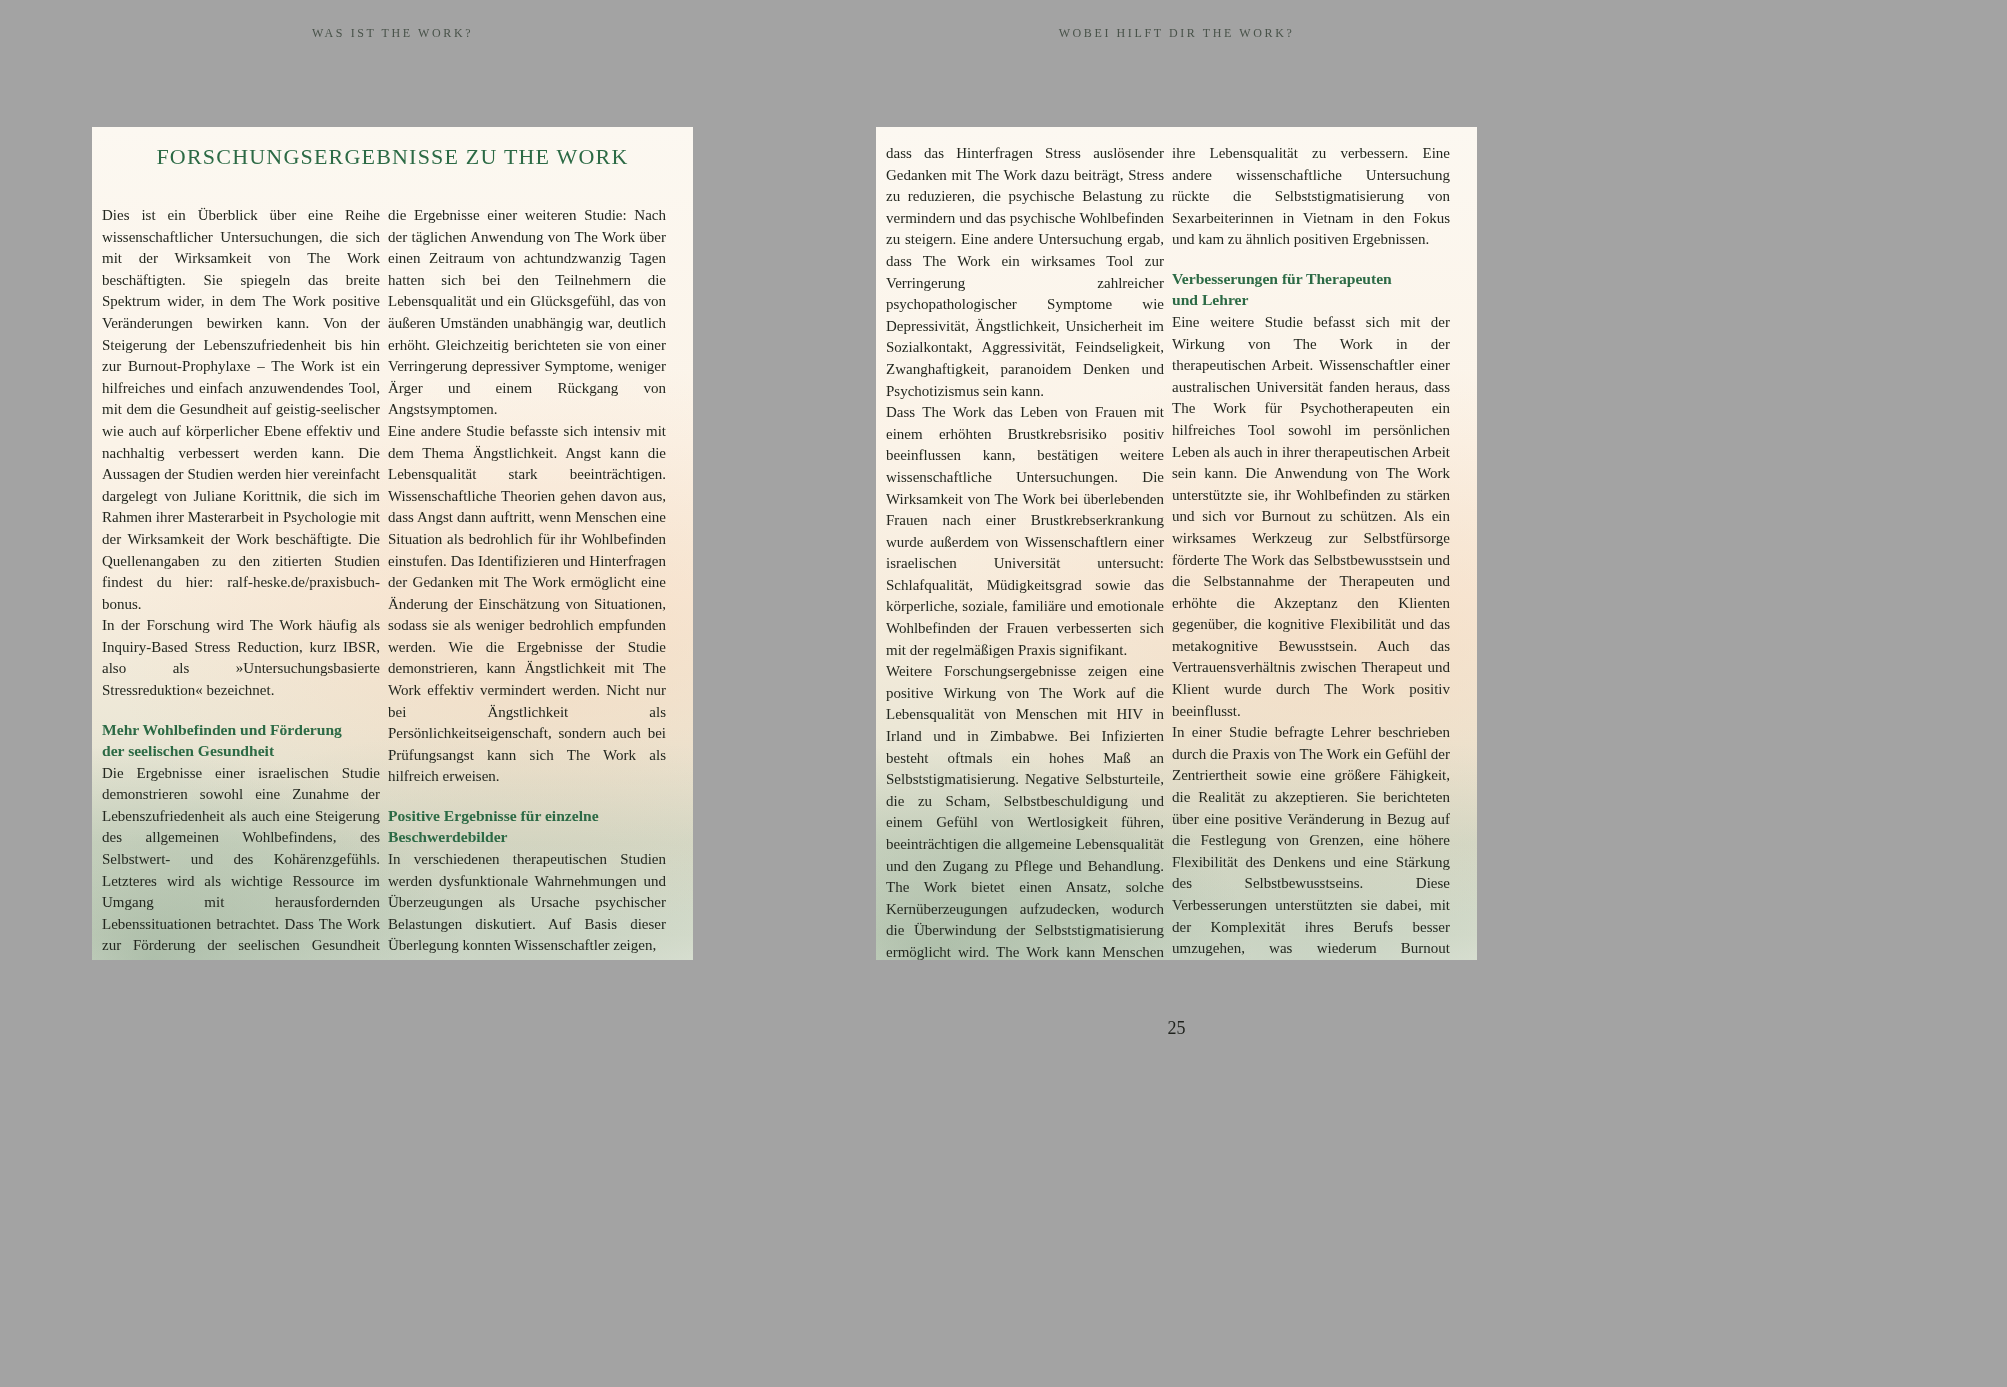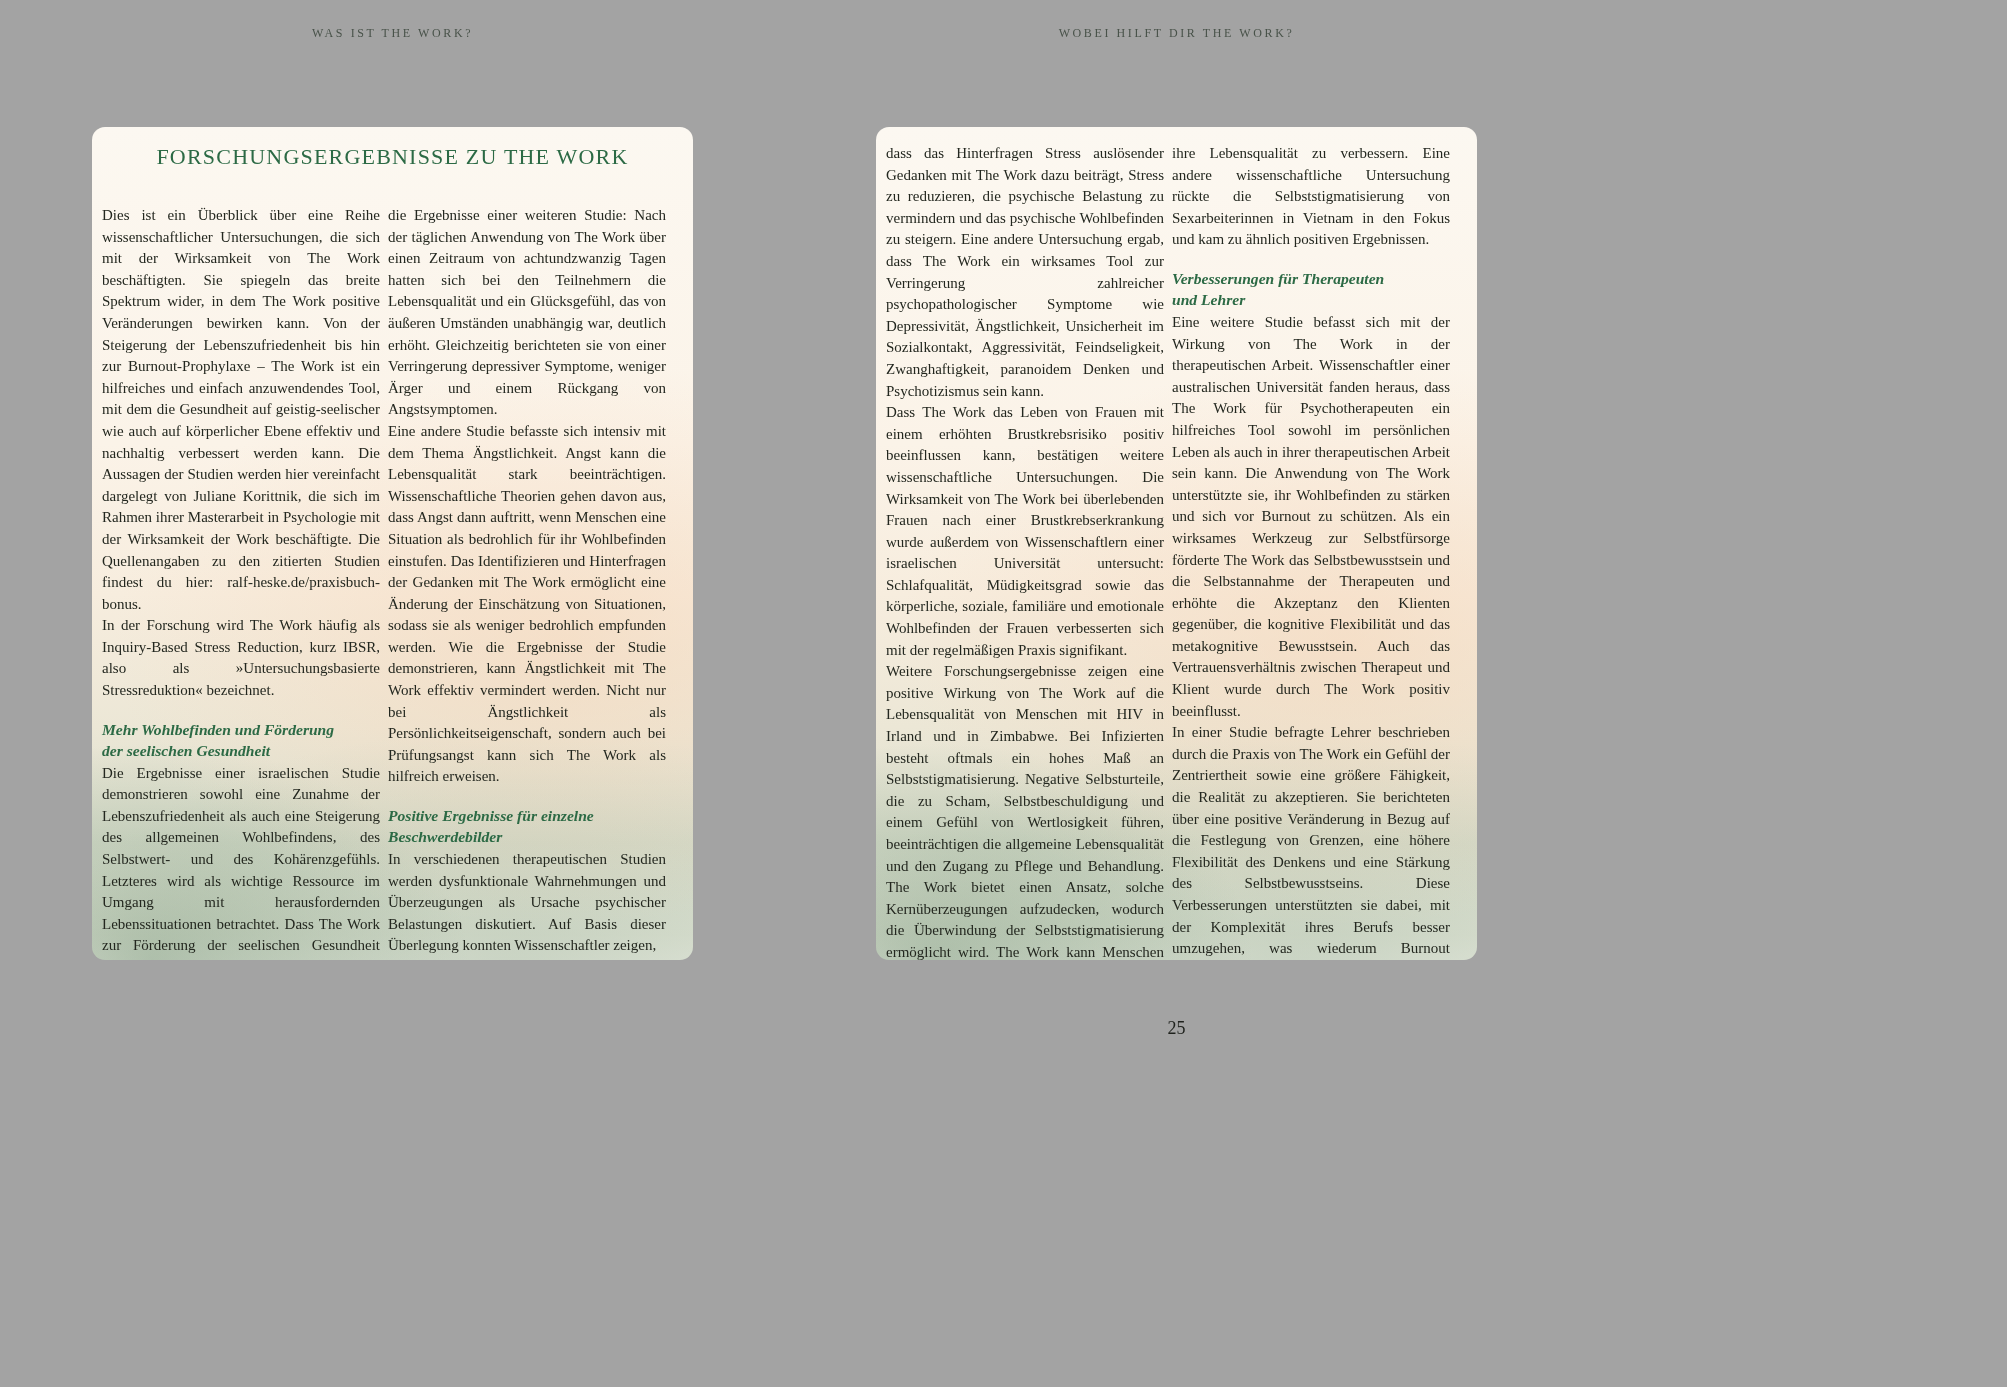--- a/index.html
+++ b/index.html
@@ -32,21 +32,20 @@
     position: absolute;
     top: 127px;
     width: 601px;
     height: 833px;
     overflow: hidden;
     background:
       radial-gradient(120% 55% at 78% 62%, rgba(246,213,184,0.55) 0%, rgba(246,213,184,0) 62%),
       radial-gradient(85% 42% at 10% 100%, rgba(120,150,122,0.50) 0%, rgba(120,150,122,0) 62%),
       radial-gradient(120% 45% at 70% 102%, rgba(158,178,156,0.48) 0%, rgba(158,178,156,0) 66%),
       linear-gradient(180deg, #fcf8f1 0%, #fbf3e8 38%, #f7edde 56%, #ece7d6 72%, #d9decd 86%, #e6e9db 97%, #eef0e5 100%);
-    border-radius: 13px;
   }
   .page-panel.left  { left: 92px; }
   .page-panel.right { left: 876px; }
 
   .page-title {
     position: absolute;
     top: 17px;
     left: 0;
     width: 100%;
     margin: 0;
@@ -79,21 +78,20 @@
     -webkit-hyphens: auto;
   }
 
   .col h3 {
     margin: 17px 0 2px 0;
     font-size: 15.6px;
     line-height: 21px;
     font-weight: 700;
     color: #2c6a45;
     white-space: pre-line;
-    font-style: italic;
   }
 
   .page-number {
     position: absolute;
     top: 1018px;
     width: 601px;
     text-align: center;
     font-size: 18px;
     color: #1f221d;
   }

